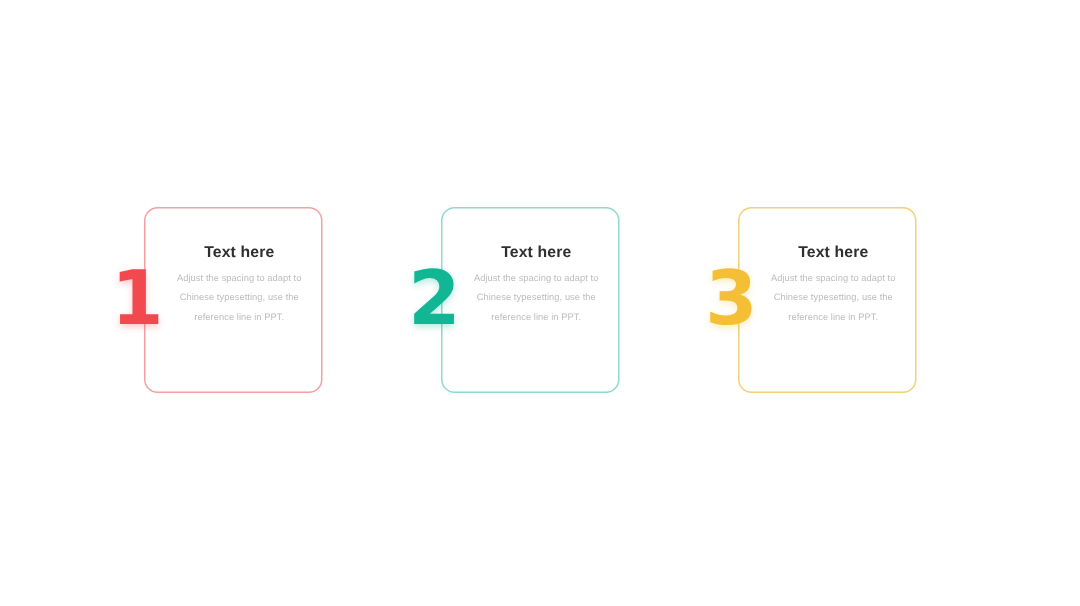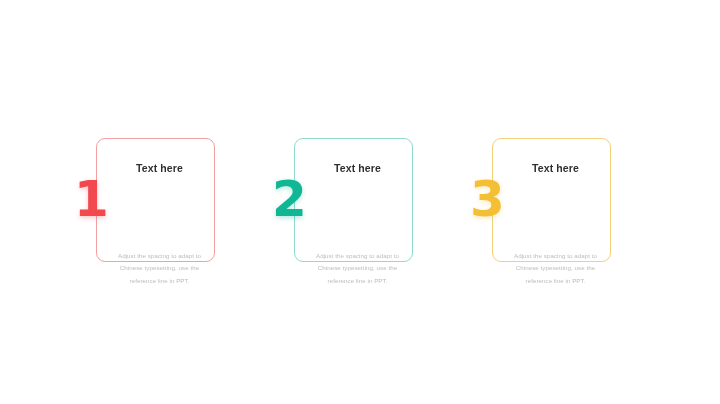--- a/index.html
+++ b/index.html
@@ -57,21 +57,21 @@
 
   .card-text {
     position: absolute;
     left: 8px;
     top: 0;
     width: 111px;
     height: 150px;
     display: flex;
     flex-direction: column;
     align-items: center;
-    justify-content: space-between;
+    justify-content: flex-start;
     padding-top: 24px;
     box-sizing: border-box;
   }
 
   .card-title {
     font-size: 10.5px;
     font-weight: bold;
     color: #2f2f2f;
     letter-spacing: 0.1px;
     line-height: 13px;

